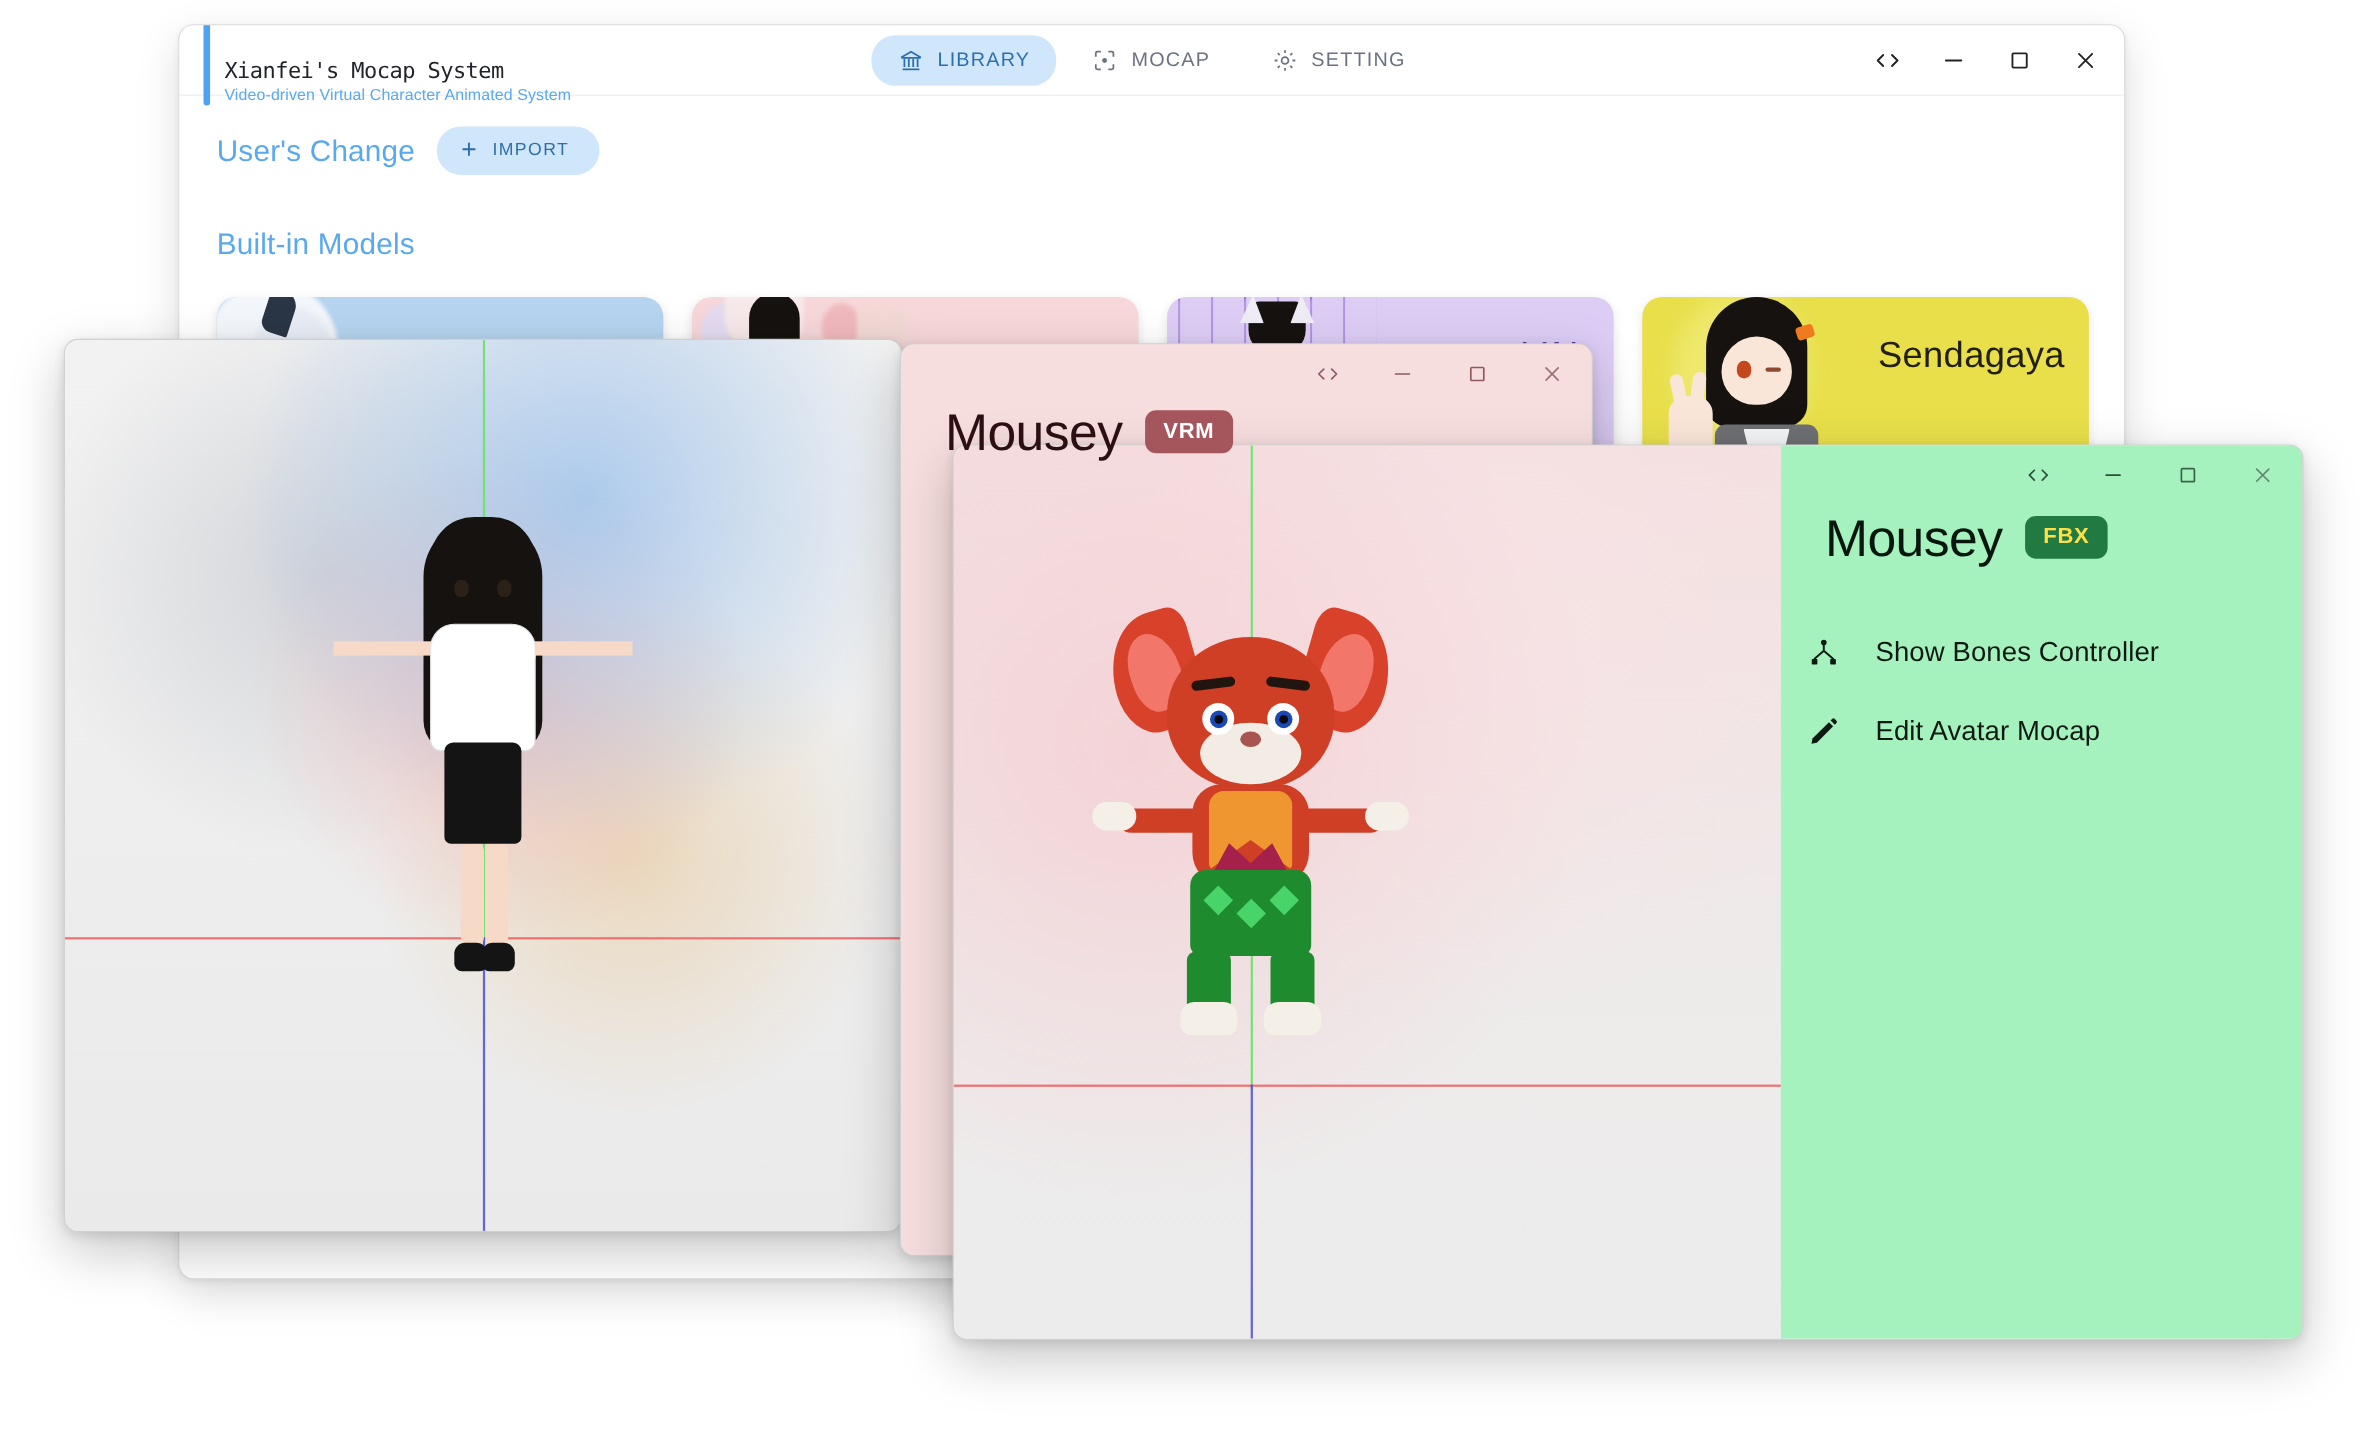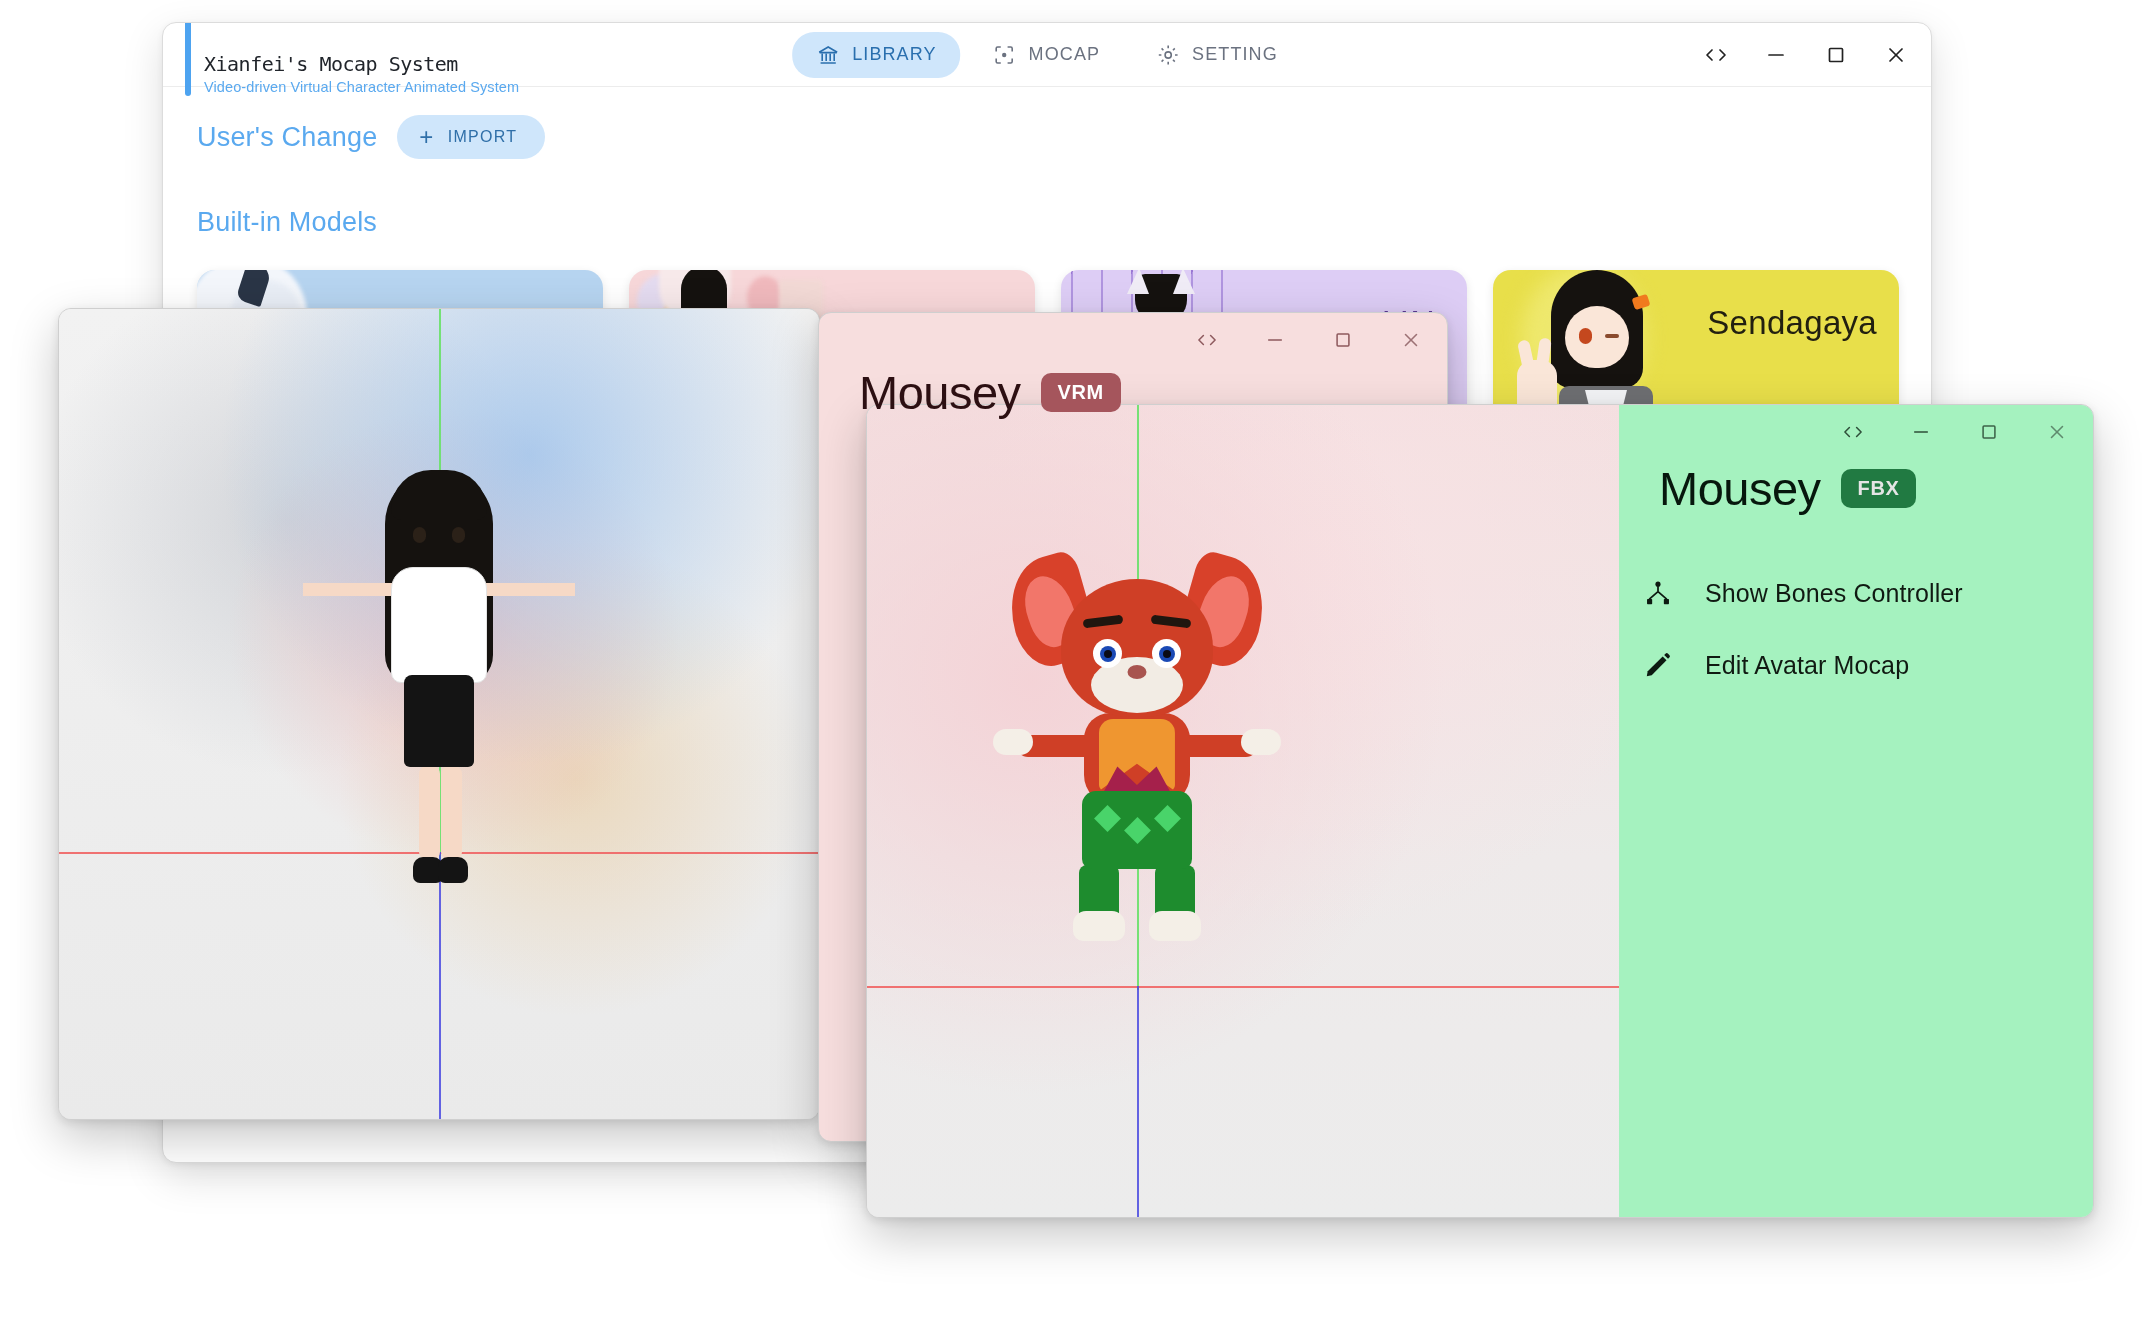--- a/index.html
+++ b/index.html
@@ -496,21 +496,21 @@
         <div class="vp-wc">
           <svg width="22" height="22" viewBox="0 0 24 24" stroke="#5f8a6d" stroke-width="1.7" stroke-linecap="round">
               <line x1="6" y1="6" x2="18" y2="18"></line>
               <line x1="18" y1="6" x2="6" y2="18"></line>
             </svg>
         </div>
       </div>
 
       <div class="vp-heading" style="left:40px; top:56px;">
         <div class="vp-title" style="color:#07170d">Mousey</div>
-        <div class="badge" style="background:#217a42; color:#e5e5e5">FBX</div>
+        <div class="badge" style="background:#217a42; color:#fde047">FBX</div>
       </div>
 
       <div class="menu">
         <div class="menu-item">
           <span class="menu-icon">
             <svg width="28" height="28" viewBox="0 0 24 24" fill="#0d1a11" stroke="#0d1a11" stroke-width="1.5">
               <circle cx="12" cy="4.4" r="2.2" stroke="none"></circle>
               <rect x="2.6" y="17.2" width="4.4" height="4.4" rx="0.6" stroke="none"></rect>
               <rect x="17" y="17.2" width="4.4" height="4.4" rx="0.6" stroke="none"></rect>
               <path d="M12 6.6v4.2M12 10.8 4.8 17M12 10.8 19.2 17" fill="none" stroke-linecap="round"></path>

